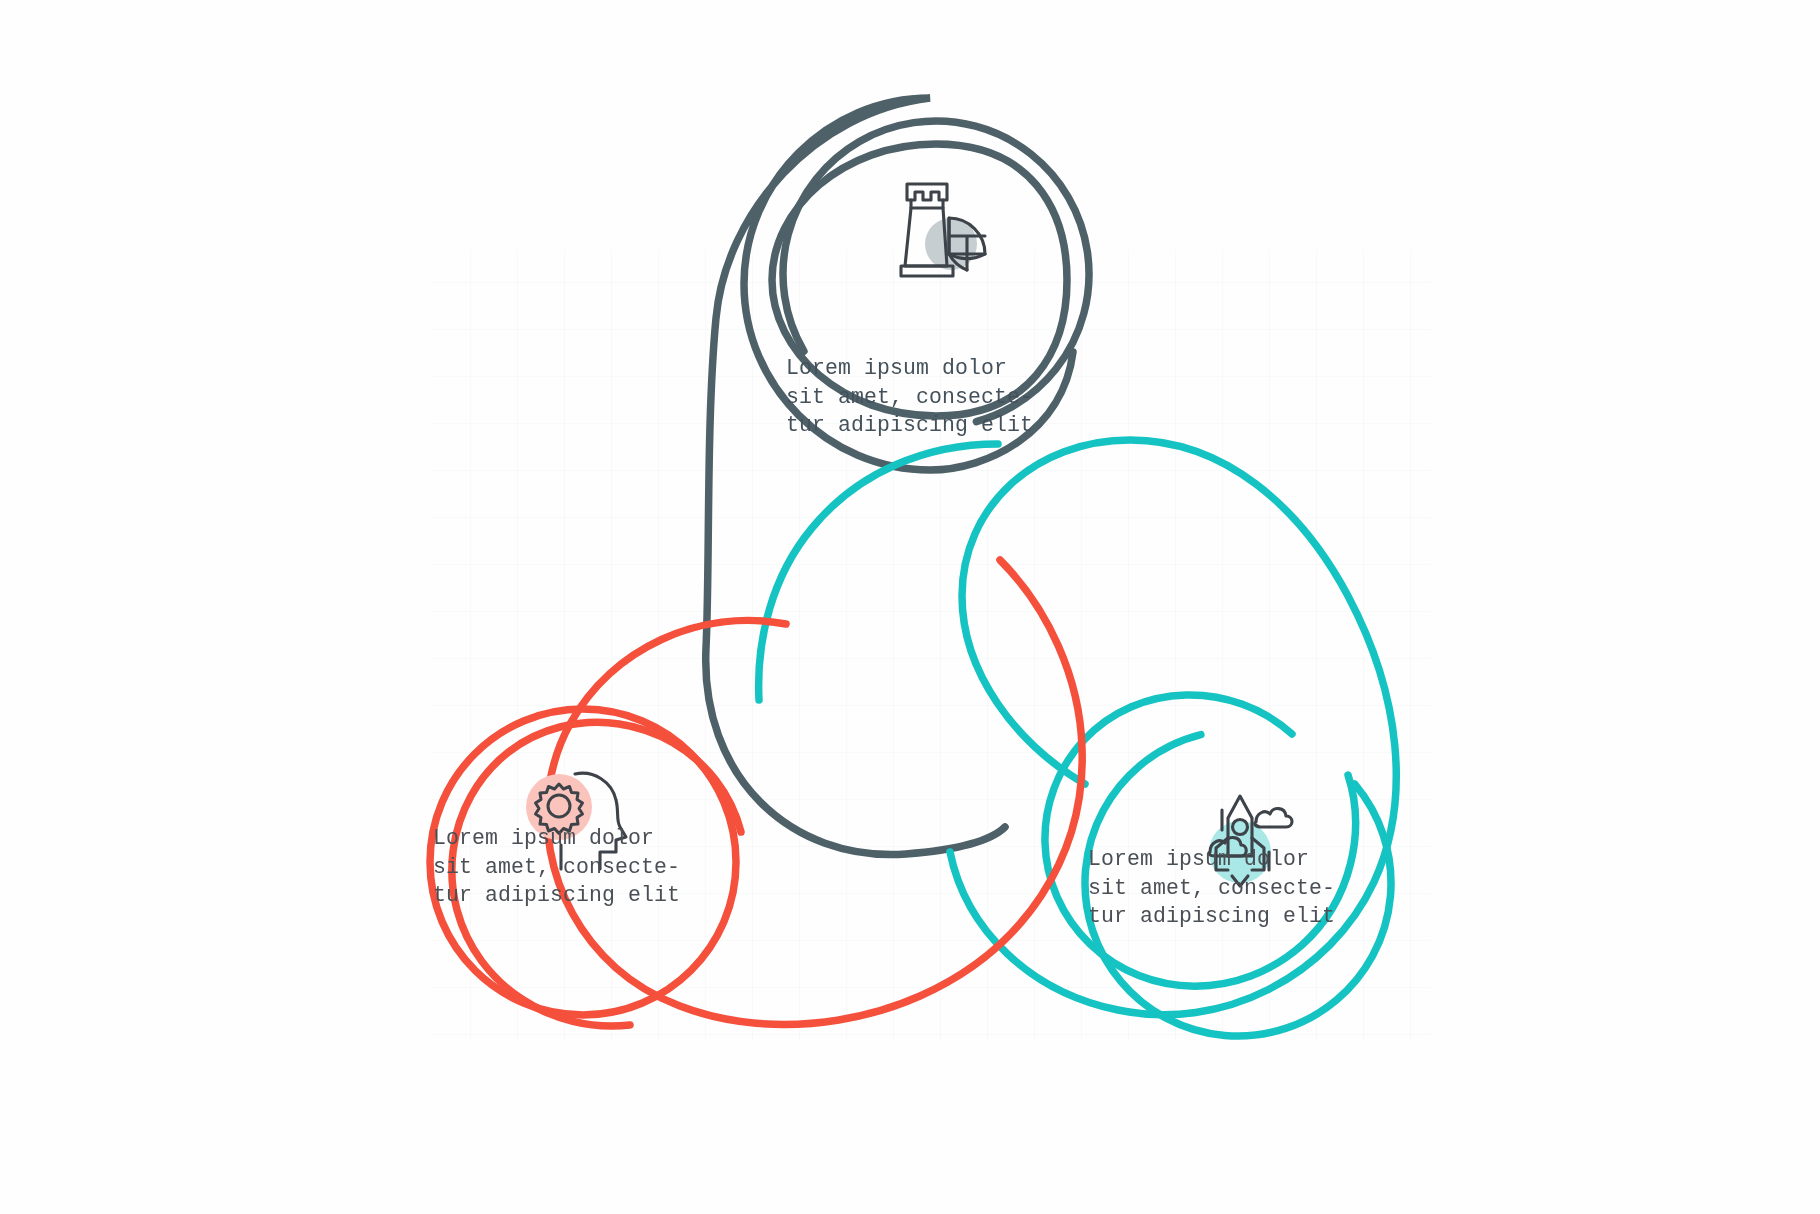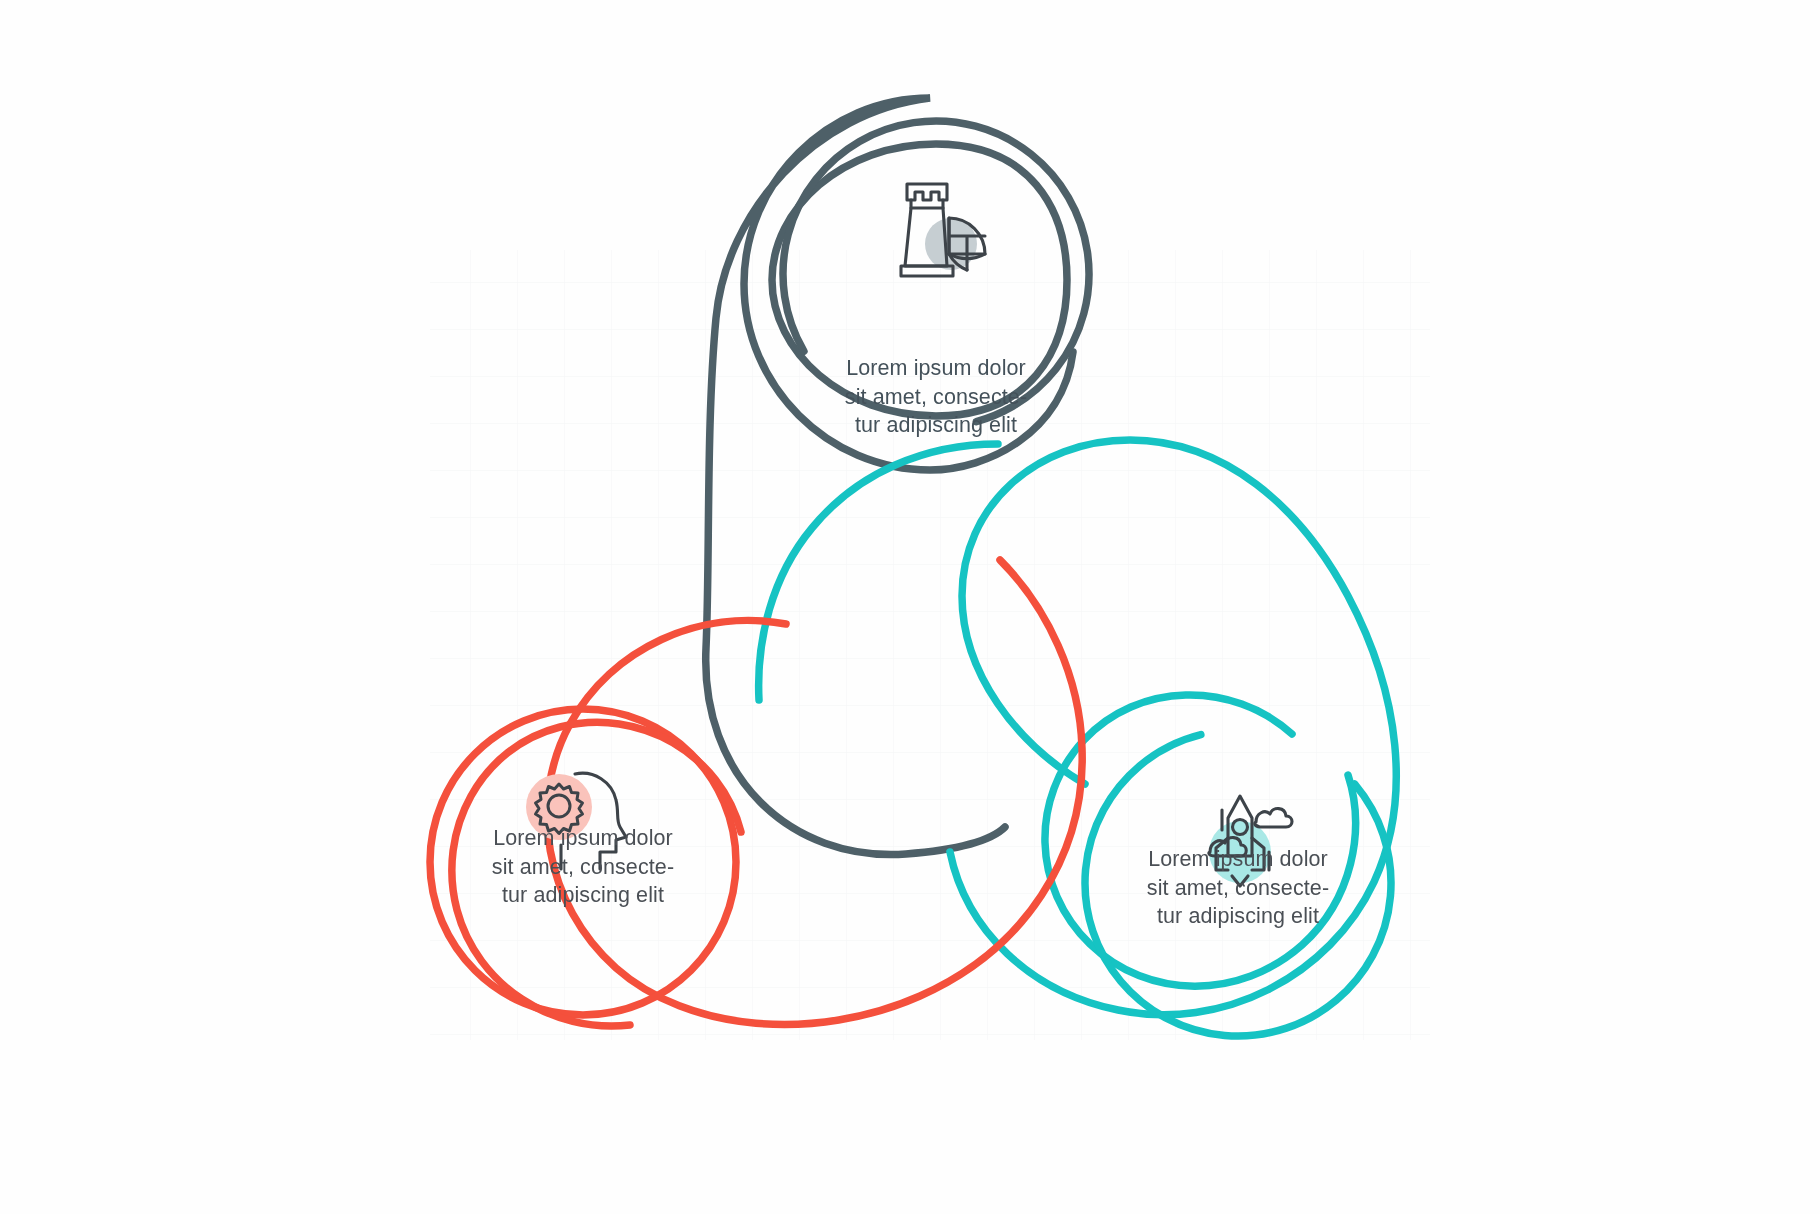--- a/index.html
+++ b/index.html
@@ -22,22 +22,22 @@
   }
   #canvas {
     position: absolute;
     top: 0;
     left: 0;
     width: 1820px;
     height: 1214px;
   }
   .node-text {
     position: absolute;
-    text-align: center;
-    font-family: Liberation Sans, sans-serif;
+    text-align: left;
+    font-family: Liberation Mono, monospace;
     font-size: 21.5px;
     line-height: 28.5px;
     color: #4a4f55;
     letter-spacing: 0.1px;
     white-space: pre-line;
     pointer-events: none;
   }
   .node-text.dark  { color: #44515a; }
   .node-text.red   { color: #4a4f55; }
   .node-text.teal  { color: #4a4f55; }

